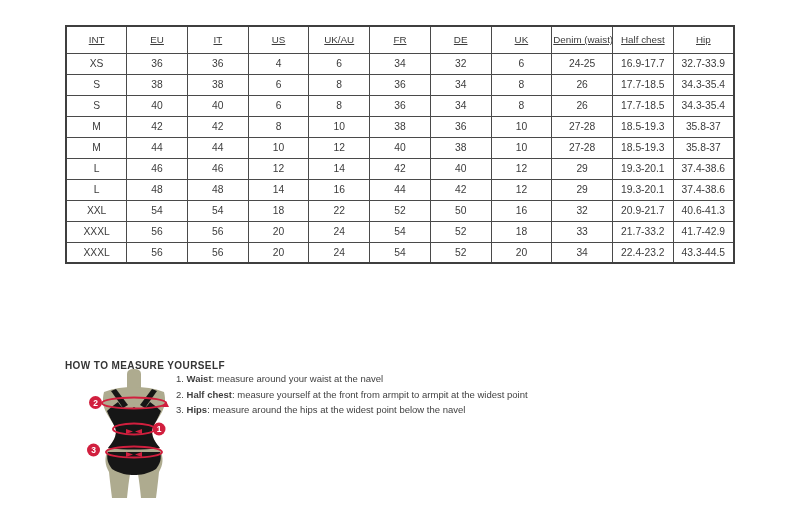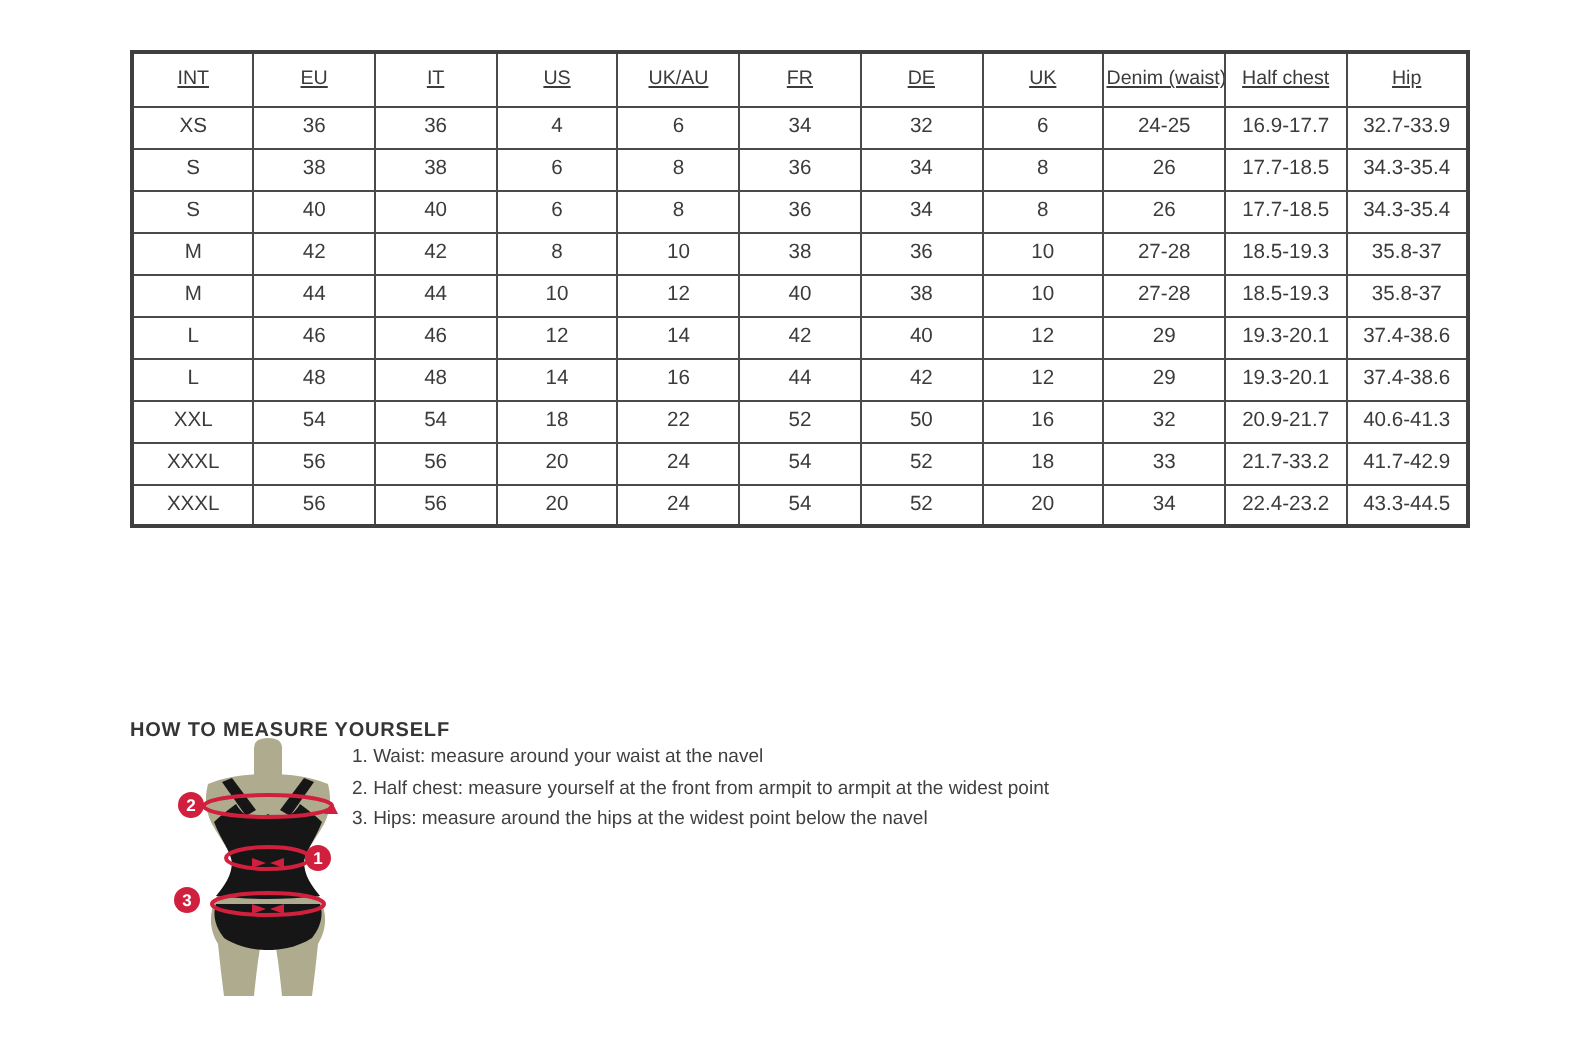--- a/index.html
+++ b/index.html
@@ -36,21 +36,21 @@
   .measure-heading{
     position:absolute;left:65px;top:348px;
     font-size:10px;font-weight:bold;letter-spacing:.4px;color:#353535;margin-top:12px;
   }
   .figure-wrap{position:absolute;left:82px;top:368px;width:110px;height:135px;}
   .measure-steps{
     position:absolute;left:176px;top:371px;width:560px;
     list-style:none;font-size:9.5px;color:#3f3f3f;
   }
   .measure-steps li{line-height:15.6px;white-space:nowrap;}
-  .measure-steps .term{font-weight:normal;}
+  .measure-steps .term{font-weight:bold;}
 </style>
 </head>
 <body>
 
 <div class="stage">
 
   <table class="size-chart">
     <thead>
       <tr>
           <th>INT</th>

